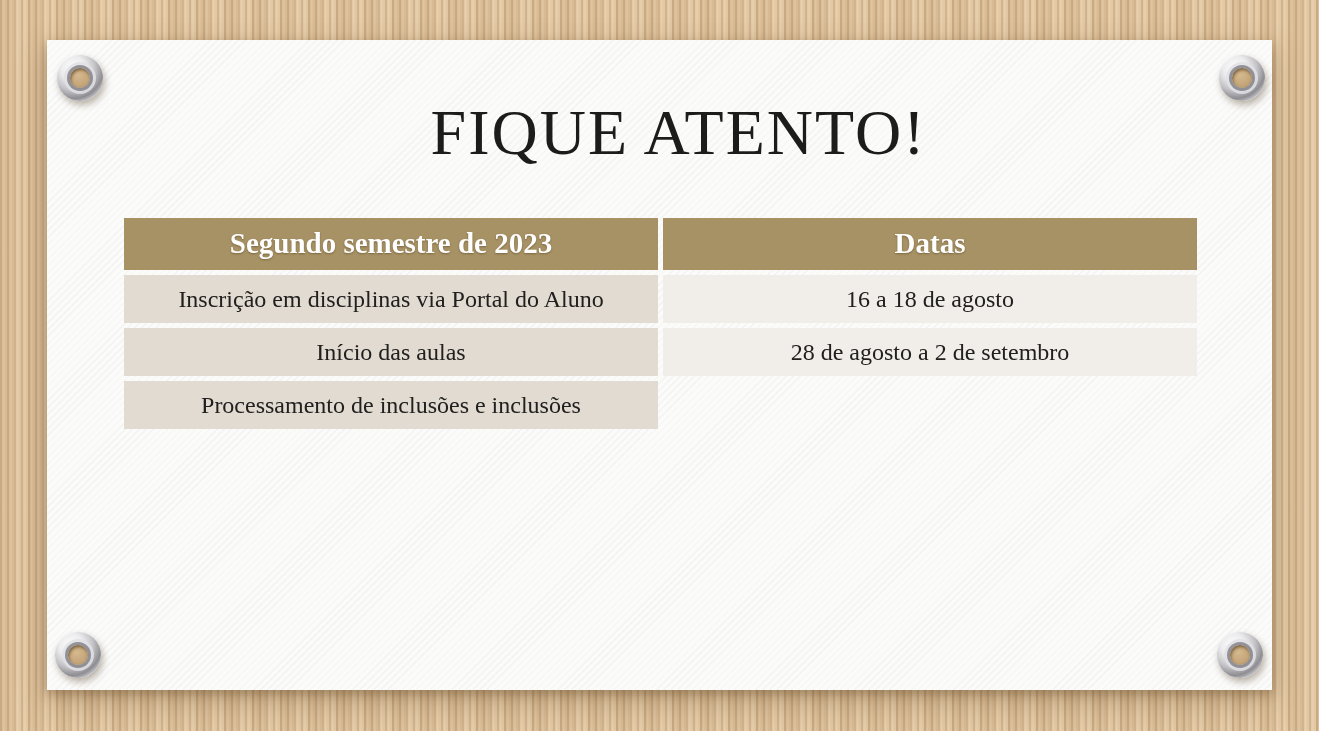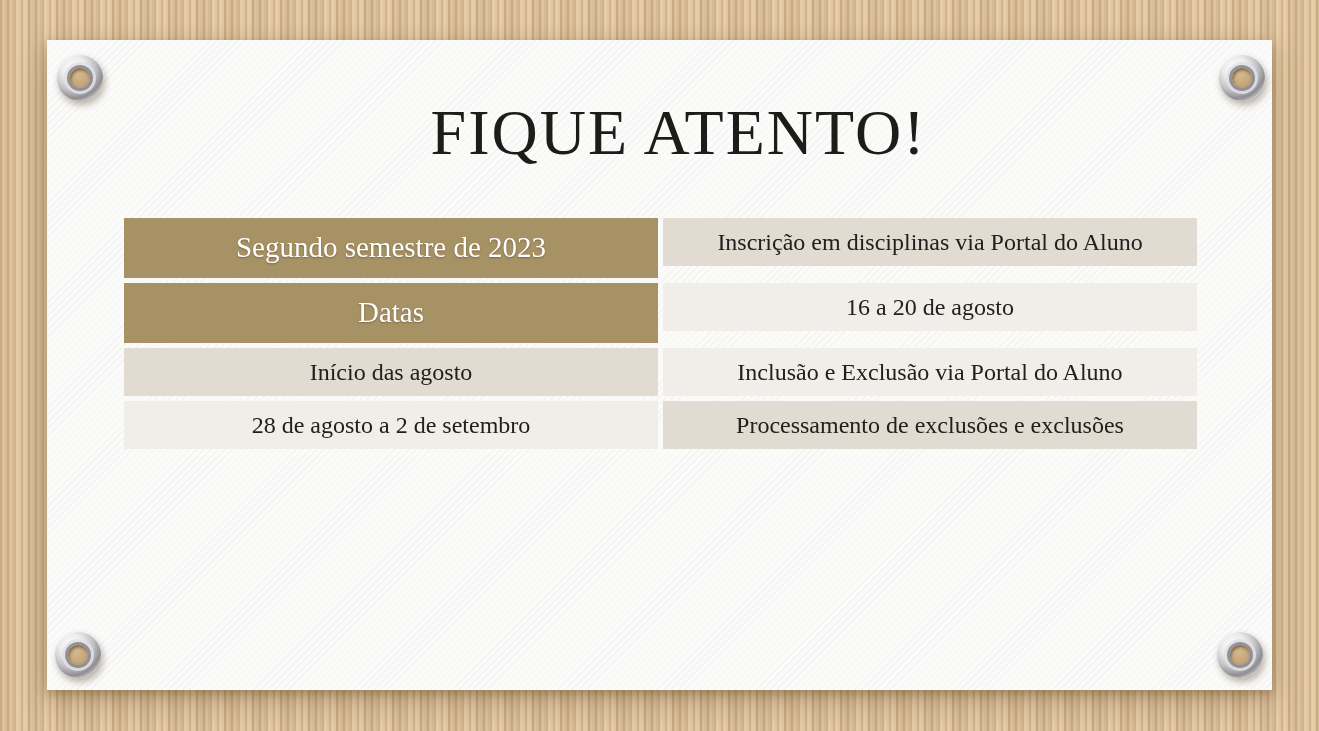--- a/index.html
+++ b/index.html
@@ -57,51 +57,50 @@
 
   .schedule-table {
     position: absolute; left: 77px; top: 178px; width: 1073px;
     display: grid; grid-template-columns: 1fr 1fr; gap: 5px;
   }
   .cell {
     display: flex; align-items: center; justify-content: center;
     text-align: center; line-height: 1.1; padding: 0 8px; box-sizing: border-box;
   }
   .th {
-    height: 60px;
+    height: 52px;
     background: var(--header-bg, #a79265);
     color: var(--header-text, #ffffff);
-    font-weight: 400; font-size: 29px;
+    font-weight: 700; font-size: 29px;
     text-shadow: 0 1px 2px rgba(70,52,22,0.45);
   }
   .td { height: 48px; font-size: 24px; color: var(--body-text, #21201e); }
   .row-odd  { background: var(--row-odd-bg, #e2dbd2); }
   .row-even { background: var(--row-even-bg, #f1eee9); }
 </style>
 </head>
 <body>
 
 <div class="paper">
 
   <div class="grommet grommet-tl"></div>
   <div class="grommet grommet-tr"></div>
   <div class="grommet grommet-bl"></div>
   <div class="grommet grommet-br"></div>
 
   <div class="slide-title">FIQUE ATENTO!</div>
 
   <div class="schedule-table">
     <div class="cell th">Segundo semestre de 2023</div>
+    <div class="cell th">Datas</div>
+
     <div class="cell td row-odd">Inscrição em disciplinas via Portal do Aluno</div>
 
-    <div class="cell th">Datas</div>
+    <div class="cell td row-even">16 a 18 de agosto</div>
 
-    <div class="cell td row-even">16 a 20 de agosto</div>
+    <div class="cell td row-odd">Início das aulas</div>
 
-    <div class="cell td row-odd">Início das agosto</div>
-
-    <div class="cell td row-even">Inclusão e Exclusão via Portal do Aluno</div>
     <div class="cell td row-even">28 de agosto a 2 de setembro</div>
 
-    <div class="cell td row-odd">Processamento de exclusões e exclusões</div>
+    <div class="cell td row-odd">Processamento de inclusões e inclusões</div>
   </div>
 
 </div>
 
 </body></html>

